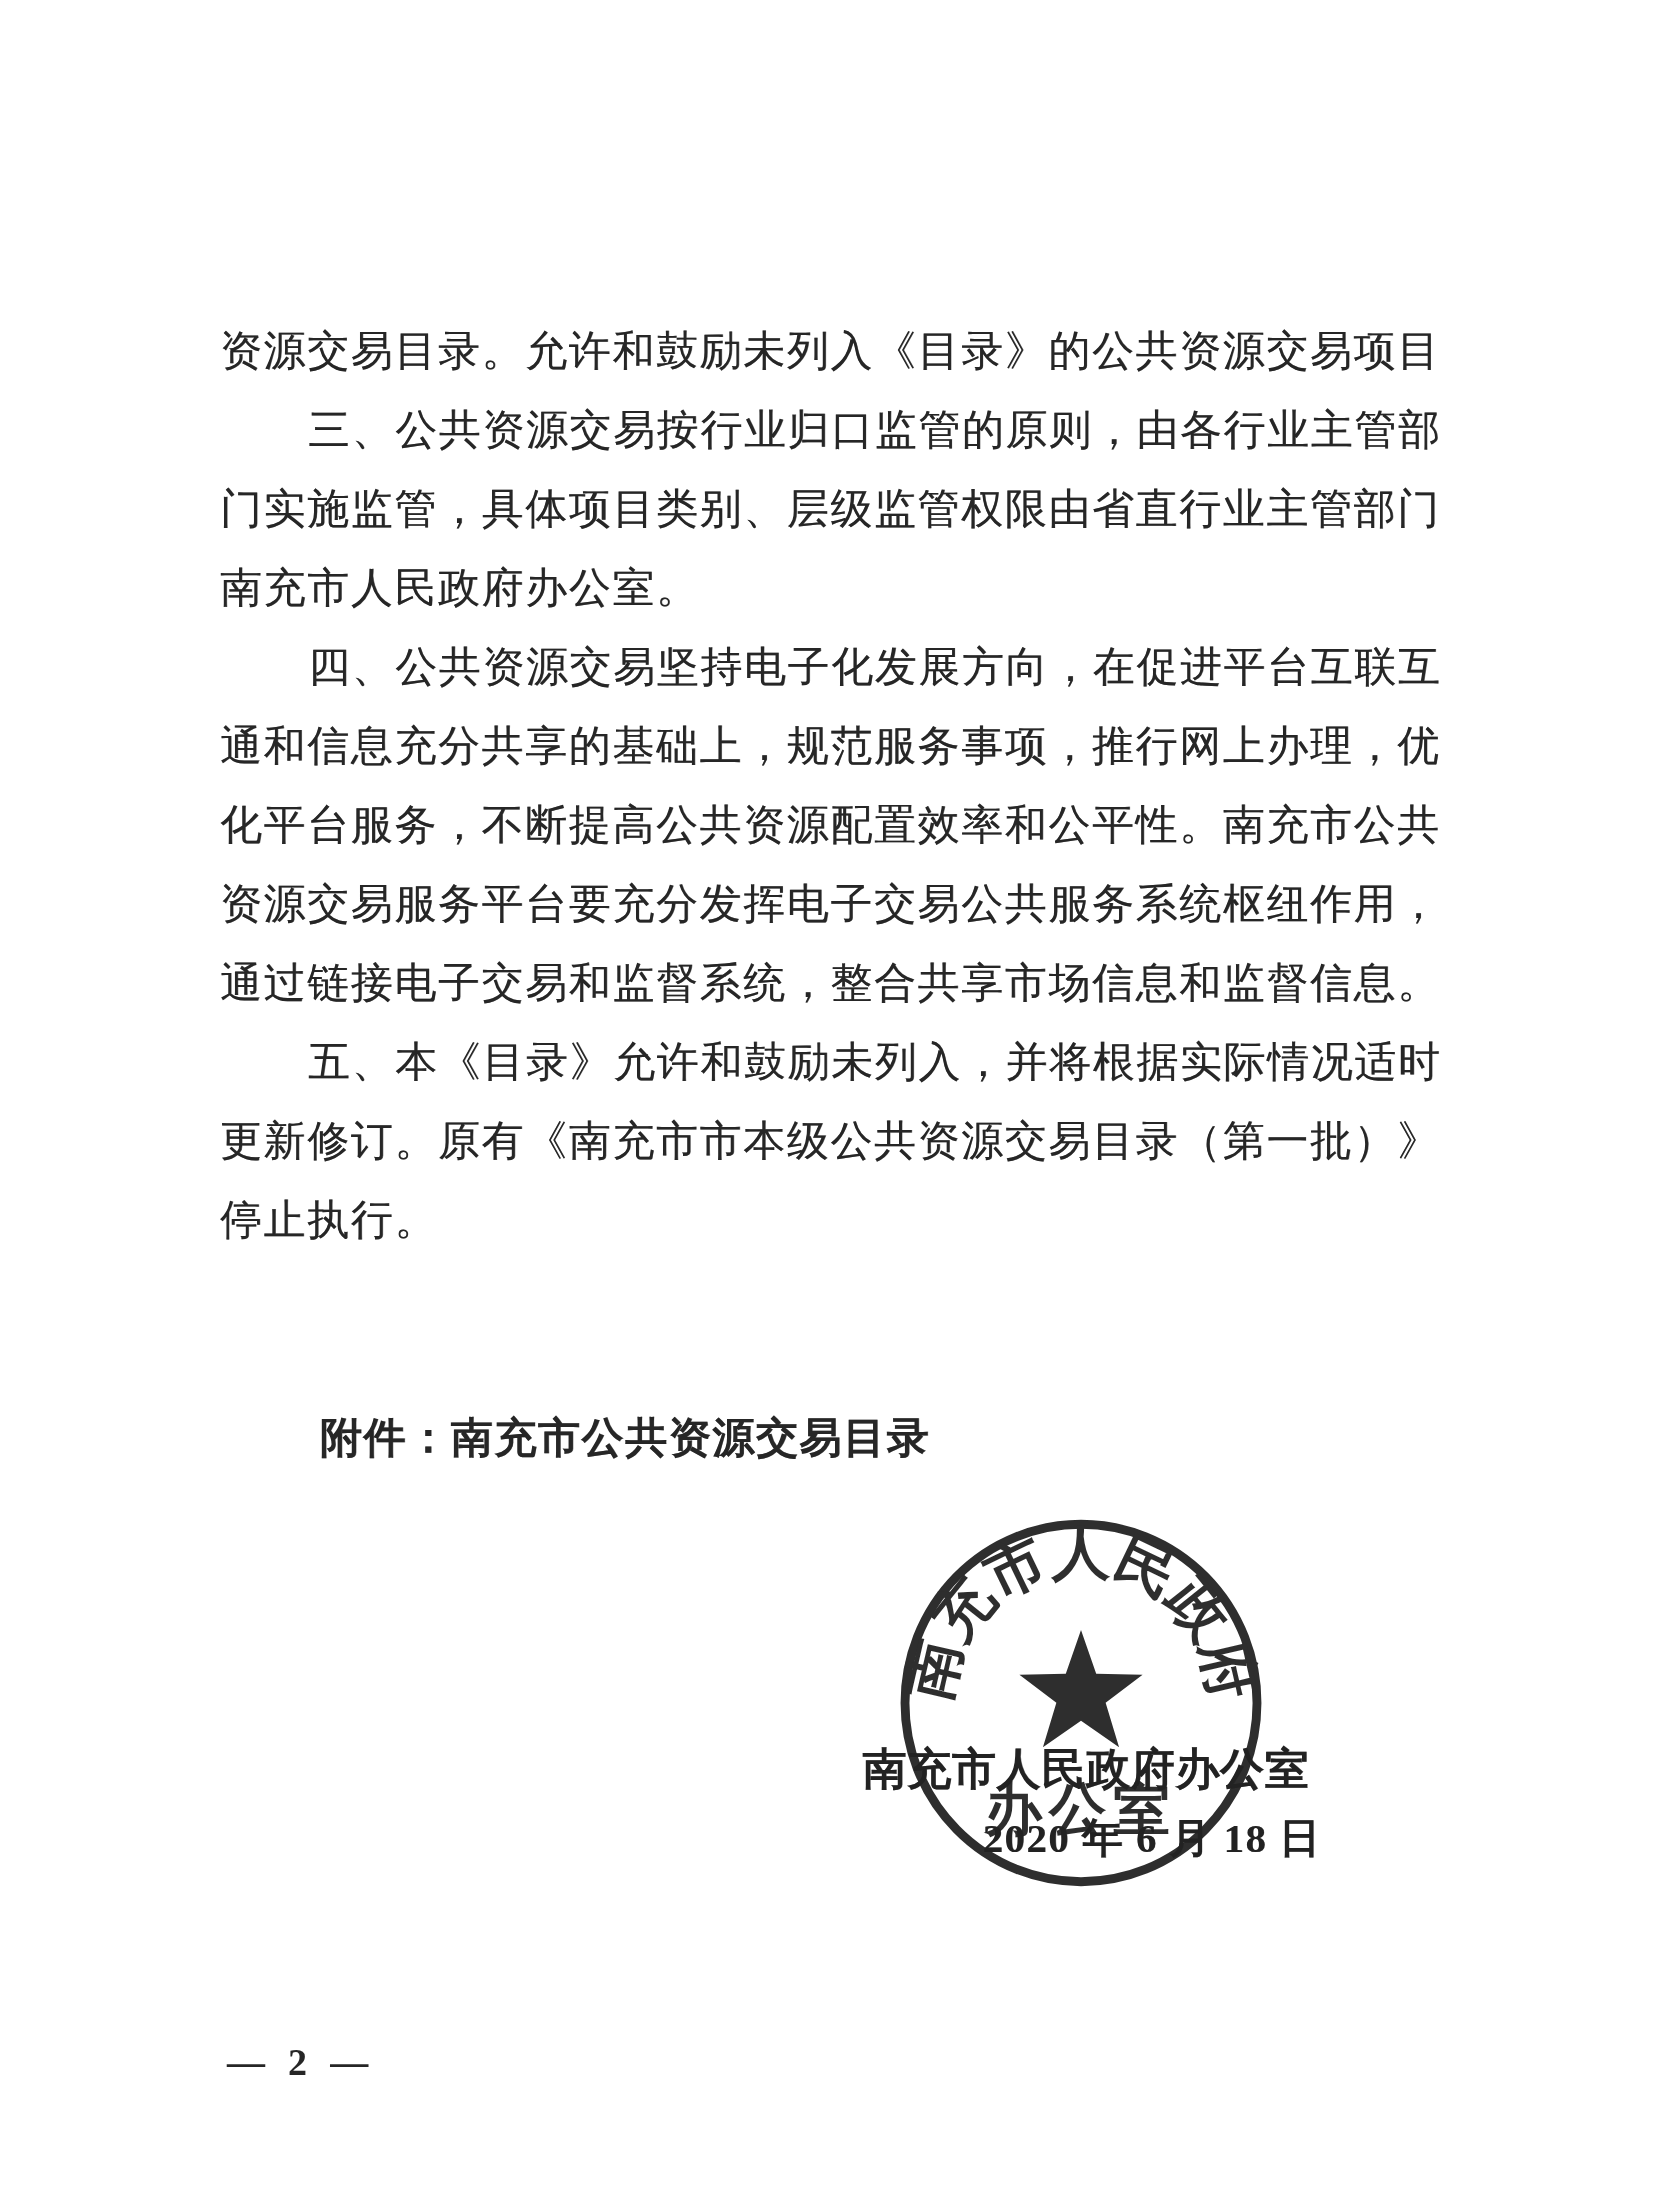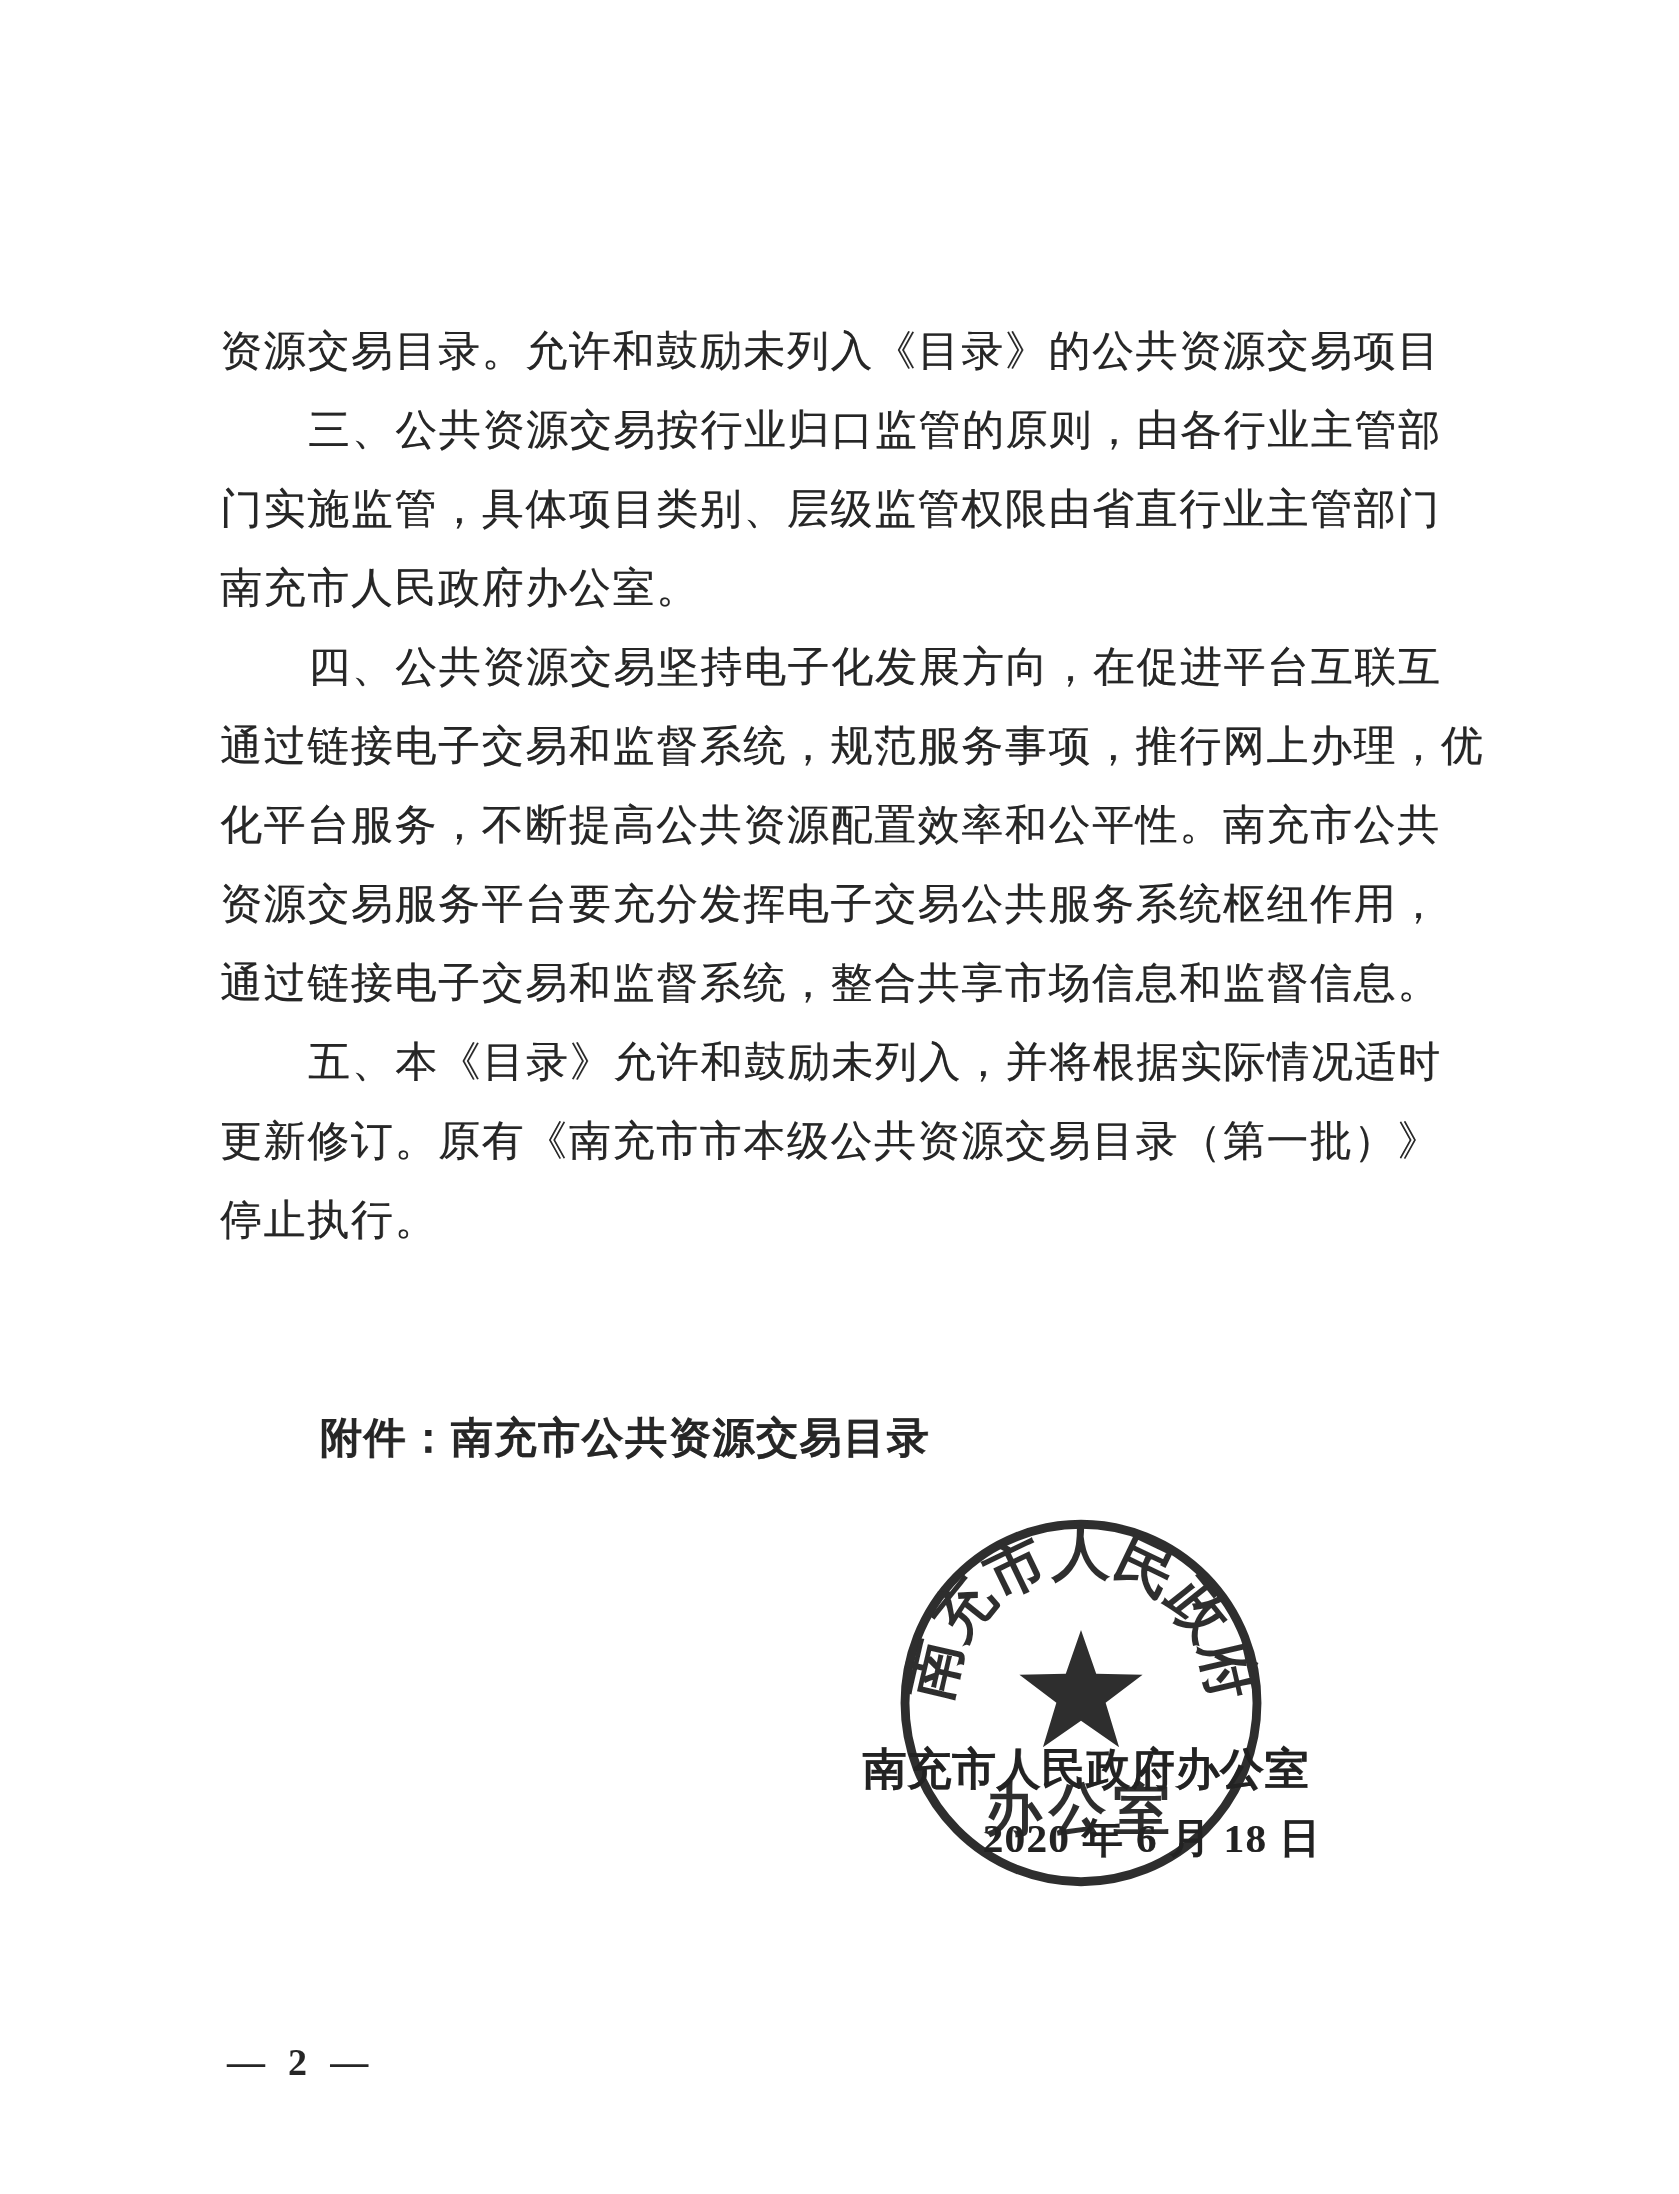--- a/index.html
+++ b/index.html
@@ -97,21 +97,21 @@
 <body>
 
 <div class="page">
 
   <div class="text-block">
     <p class="line">资源交易目录。允许和鼓励未列入《目录》的公共资源交易项目</p>
     <p class="line indent">三、公共资源交易按行业归口监管的原则，由各行业主管部</p>
     <p class="line">门实施监管，具体项目类别、层级监管权限由省直行业主管部门</p>
     <p class="line">南充市人民政府办公室。</p>
     <p class="line indent">四、公共资源交易坚持电子化发展方向，在促进平台互联互</p>
-    <p class="line">通过链接电子交易和监督系统，规范服务事项，推行网上办理，优</p>
+    <p class="line">通和信息充分共享的基础上，规范服务事项，推行网上办理，优</p>
     <p class="line">化平台服务，不断提高公共资源配置效率和公平性。南充市公共</p>
     <p class="line">资源交易服务平台要充分发挥电子交易公共服务系统枢纽作用，</p>
     <p class="line">通过链接电子交易和监督系统，整合共享市场信息和监督信息。</p>
     <p class="line indent">五、本《目录》允许和鼓励未列入，并将根据实际情况适时</p>
     <p class="line">更新修订。原有《南充市市本级公共资源交易目录（第一批）》</p>
     <p class="line">停止执行。</p>
   </div>
 
   <p class="attachment">附件：南充市公共资源交易目录</p>
 

